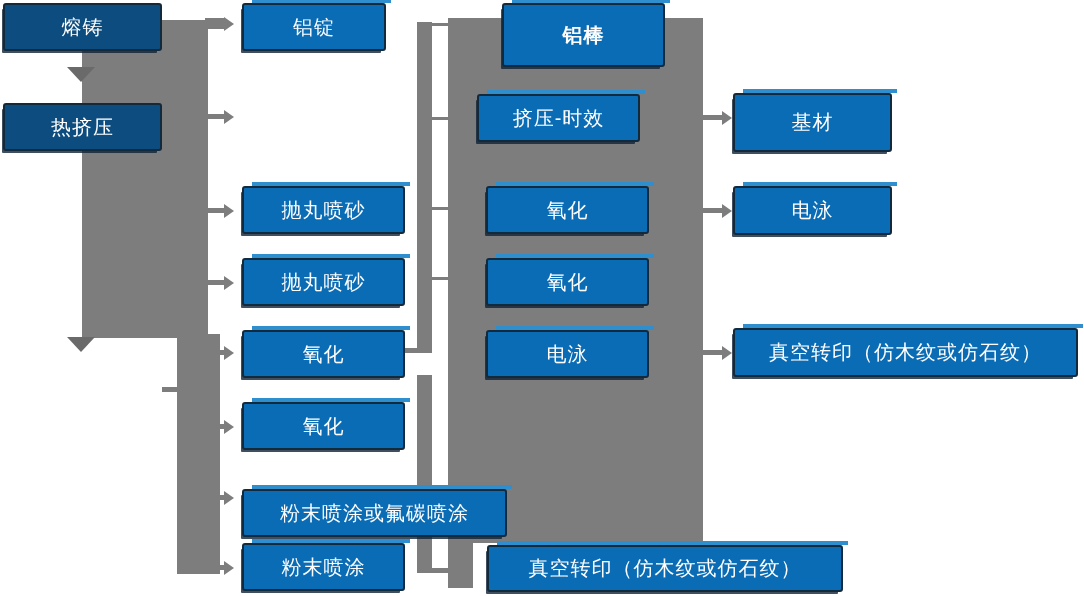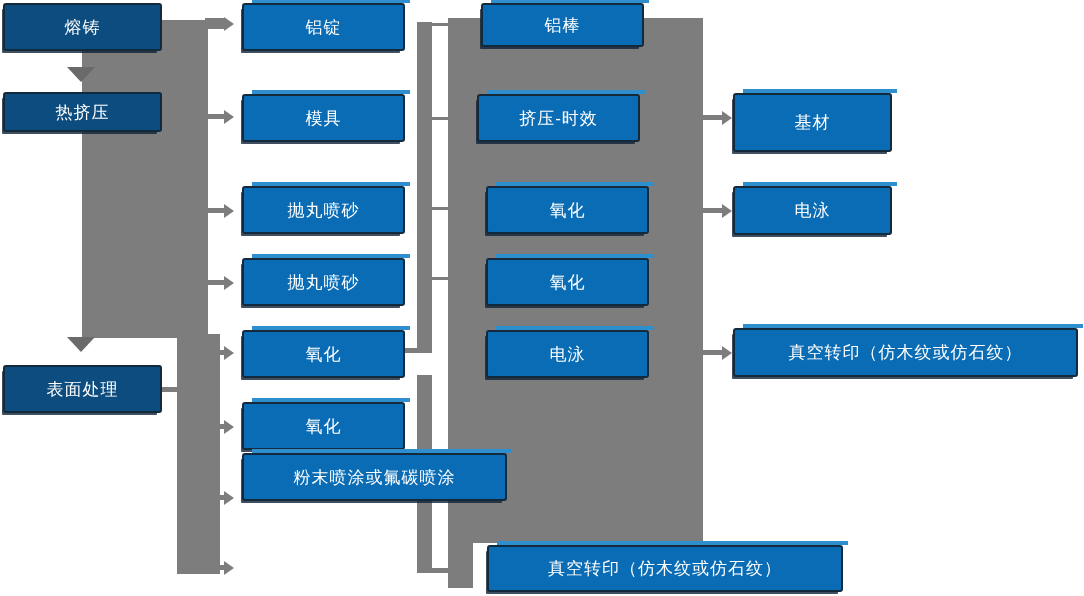--- a/index.html
+++ b/index.html
@@ -29,21 +29,21 @@
     position:absolute; width:0; height:0;
     border-left:14px solid transparent; border-right:14px solid transparent;
     border-top:15px solid var(--arrow-dark-gray);
   }
   
   .box{
     position:absolute; box-sizing:border-box;
     display:flex; align-items:center; justify-content:center;
     background:var(--box-blue);
     border:2px solid var(--border-navy); border-radius:3px;
-    color:var(--text-white); font-size:17px; letter-spacing:1px;
+    color:var(--text-white); font-size:20px; letter-spacing:1px;
     box-shadow:-3px 4px 0 -2px rgba(15,35,55,.8);
     white-space:nowrap;
   }
   .box:not(.dark)::before{
     content:""; position:absolute; top:-6px; left:8px; right:-7px; height:4px;
     background:var(--accent-light-blue);
   }
   .box.dark{background:var(--box-dark-blue);}
 </style>
 </head>
@@ -77,32 +77,31 @@
   <div class="rarrow" style="left:214px; top:350px; width:10px;"></div>
   <div class="rarrow" style="left:214px; top:424px; width:10px;"></div>
   <div class="rarrow" style="left:214px; top:495px; width:10px;"></div>
   <div class="rarrow" style="left:214px; top:565px; width:10px;"></div>
 
   <div class="rarrow" style="left:703px; top:115px; width:19px;"></div>
   <div class="rarrow" style="left:703px; top:208px; width:19px;"></div>
   <div class="rarrow" style="left:703px; top:350px; width:19px;"></div>
 
   <div class="box dark" style="left:3px; top:3px;   width:159px; height:48px;">熔铸</div>
-  <div class="box dark" style="left:3px; top:92px;  width:159px; height:40px;">热挤压</div>
-  <div class="box dark" style="left:3px; top:365px; width:159px; height:48px;">表面处理</div>
+  <div class="box dark" style="left:3px; top:103px;  width:159px; height:48px;">热挤压</div>
 
-  <div class="box" style="left:242px; top:3px;   width:163px; height:48px;">铝锭</div>
-  <div class="box" style="left:242px; top:94px;  width:163px; height:48px;">模具</div>
+  <div class="box" style="left:242px; top:3px;   width:144px; height:48px;">铝锭</div>
   <div class="box" style="left:242px; top:186px; width:163px; height:48px;">抛丸喷砂</div>
   <div class="box" style="left:242px; top:258px; width:163px; height:48px;">抛丸喷砂</div>
   <div class="box" style="left:242px; top:330px; width:163px; height:48px;">氧化</div>
   <div class="box" style="left:242px; top:402px; width:163px; height:48px;">氧化</div>
-  <div class="box" style="left:242px; top:453px; width:265px; height:48px;">粉末喷涂或氟碳喷涂</div>
+  <div class="box" style="left:242px; top:489px; width:265px; height:48px;">粉末喷涂或氟碳喷涂</div>
+  <div class="box" style="left:242px; top:543px; width:163px; height:48px;">粉末喷涂</div>
 
-  <div class="box" style="left:481px; top:3px;   width:163px; height:44px;">铝棒</div>
+  <div class="box" style="left:502px; top:3px;   width:163px; height:64px;font-weight:bold;">铝棒</div>
   <div class="box" style="left:477px; top:94px;  width:163px; height:48px;">挤压-时效</div>
   <div class="box" style="left:486px; top:186px; width:163px; height:48px;">氧化</div>
   <div class="box" style="left:486px; top:258px; width:163px; height:48px;">氧化</div>
   <div class="box" style="left:486px; top:330px; width:163px; height:48px;">电泳</div>
   <div class="box" style="left:487px; top:545px; width:356px; height:47px;">真空转印（仿木纹或仿石纹）</div>
 
   <div class="box" style="left:733px; top:93px;  width:159px; height:59px;">基材</div>
   <div class="box" style="left:733px; top:186px; width:159px; height:49px;">电泳</div>
   <div class="box" style="left:733px; top:328px; width:345px; height:49px;">真空转印（仿木纹或仿石纹）</div>
 

